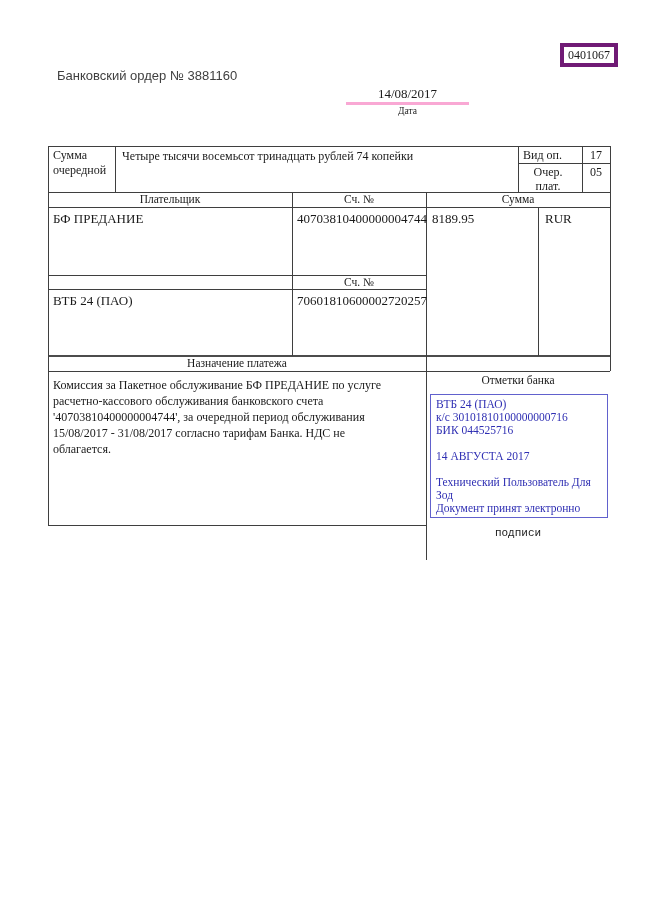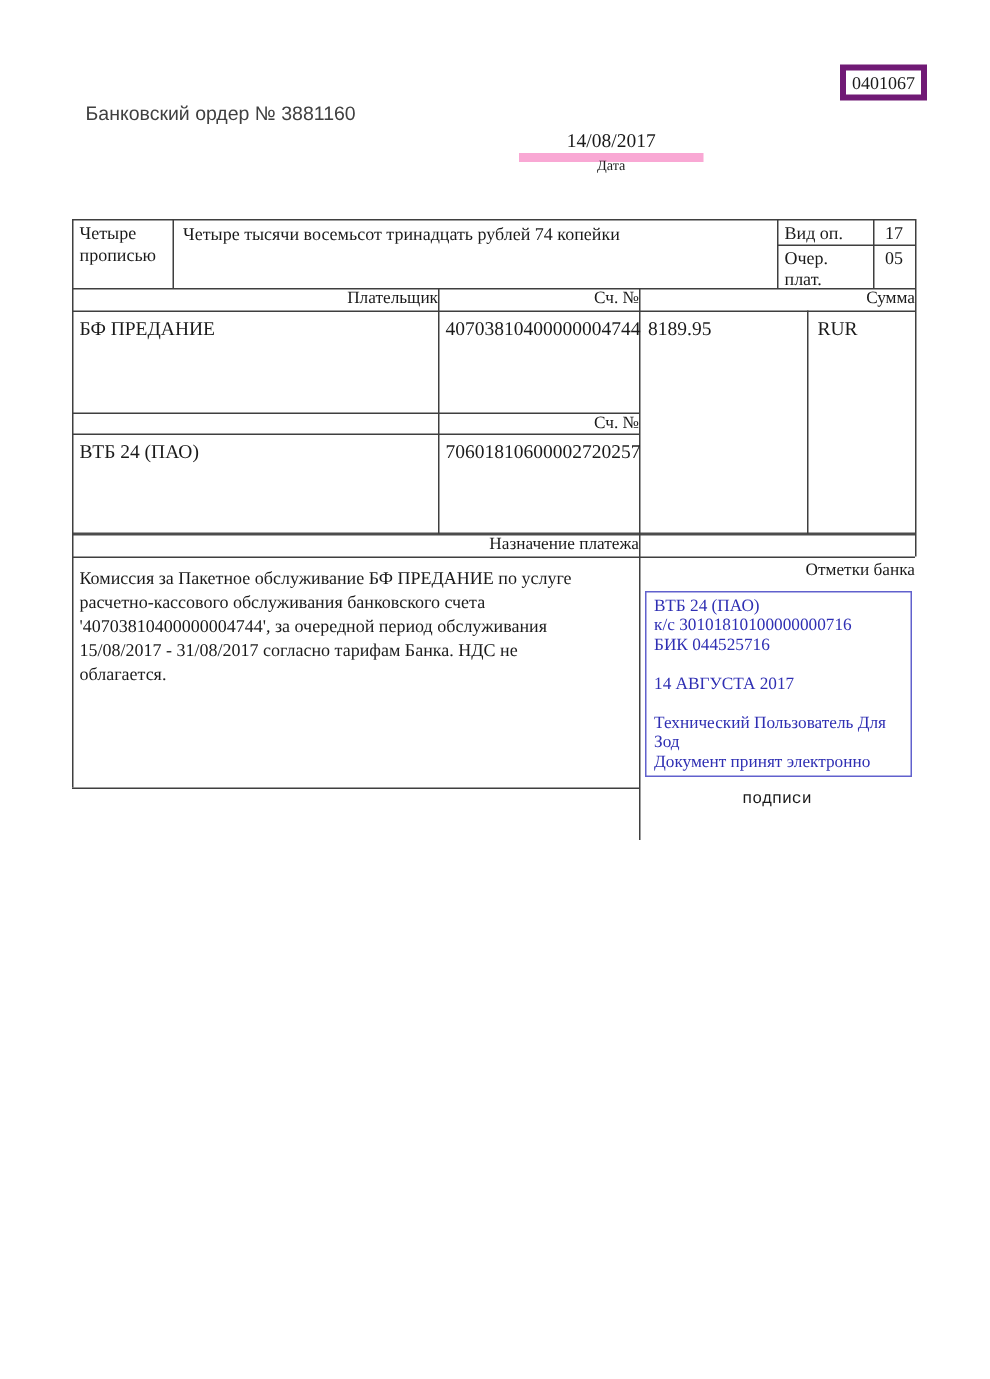--- a/index.html
+++ b/index.html
@@ -20,29 +20,29 @@
     border: 4px solid #701a75; text-align: center;
     font-size: 12px; line-height: 16px;
   }
   .title {
     position: absolute; left: 57px; top: 68px;
     font-family: "Liberation Sans", sans-serif;
     font-weight: normal; font-size: 13px; color: #404040;
   }
   .date-value {
     position: absolute; left: 346px; top: 86px; width: 123px; height: 16px;
-    text-align: center; font-size: 13px; border-bottom: 6px solid #f9a8d4;
+    text-align: center; font-size: 13px; border-bottom: 3px solid #f9a8d4;
   }
   .date-label {
     position: absolute; left: 346px; top: 106px; width: 123px;
     text-align: center; font-size: 9.5px; color: #222;
   }
   .cell-sm { position: absolute; font-size: 12px; line-height: 15px; }
   .cell-md { position: absolute; font-size: 13px; }
-  .hdr { position: absolute; font-size: 11.5px; text-align: right; }
+  .hdr { position: absolute; font-size: 11.5px; text-align: center; }
   .purpose {
     position: absolute; left: 53px; top: 377px; width: 375px;
     font-size: 12px; line-height: 16px; white-space: pre-line;
   }
   .stamp {
     position: absolute; left: 430px; top: 394px; width: 178px; height: 124px;
     box-sizing: border-box;
     border: 1px solid #6161cd;
     padding: 3px 5px;
     color: #2f2fb3;
@@ -79,25 +79,25 @@
 
   <div class="vl" style="left:48px;top:146px;height:379px;"></div>
   <div class="vl" style="left:610px;top:146px;height:225px;"></div>
   <div class="vl" style="left:115px;top:146px;height:46px;"></div>
   <div class="vl" style="left:518px;top:146px;height:46px;"></div>
   <div class="vl" style="left:582px;top:146px;height:46px;"></div>
   <div class="vl" style="left:292px;top:192px;height:164px;"></div>
   <div class="vl" style="left:426px;top:192px;height:368px;"></div>
   <div class="vl" style="left:538px;top:207px;height:149px;"></div>
 
-  <div class="cell-sm" style="left:53px;top:148px;width:60px;">Четыре прописью</div>
+  <div class="cell-sm" style="left:53px;top:148px;width:60px;">Сумма очередной</div>
   <div class="cell-sm" style="left:122px;top:149px;width:392px;">Четыре тысячи восемьсот тринадцать рублей 74 копейки</div>
   <div class="cell-sm" style="left:523px;top:148px;">Вид оп.</div>
   <div class="cell-sm" style="left:582px;top:148px;width:28px;text-align:center;">17</div>
-  <div class="cell-sm" style="left:523px;top:165px;width:50px;line-height:14px;">Очер. плат.</div>
+  <div class="cell-sm" style="left:523px;top:165px;width:50px;line-height:14px;text-align:center;">Очер. плат.</div>
   <div class="cell-sm" style="left:582px;top:165px;width:28px;text-align:center;">05</div>
 
   <div class="hdr" style="left:48px;top:193px;width:244px;">Плательщик</div>
   <div class="hdr" style="left:292px;top:193px;width:134px;">Сч. №</div>
   <div class="hdr" style="left:426px;top:193px;width:184px;">Сумма</div>
 
   <div class="cell-md" style="left:53px;top:211px;">БФ ПРЕДАНИЕ</div>
   <div class="cell-md" style="left:297px;top:211px;">40703810400000004744</div>
   <div class="cell-md" style="left:432px;top:211px;">8189.95</div>
   <div class="cell-md" style="left:545px;top:211px;">RUR</div>

